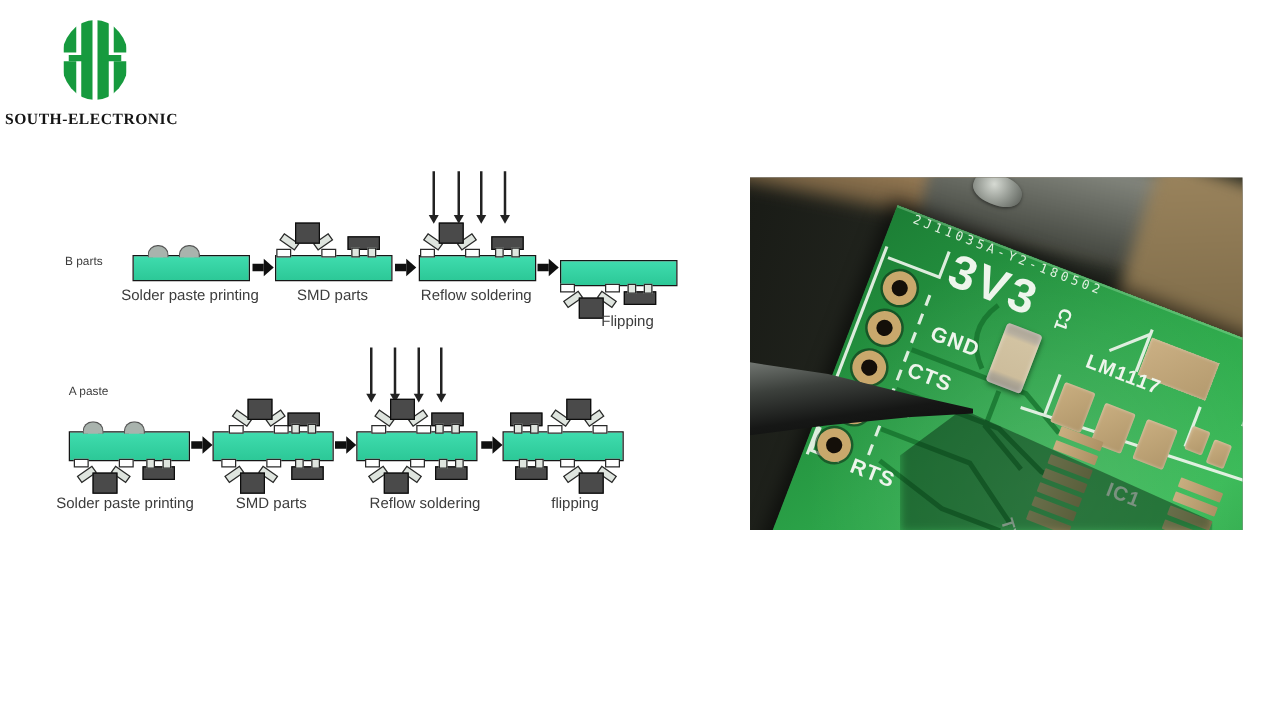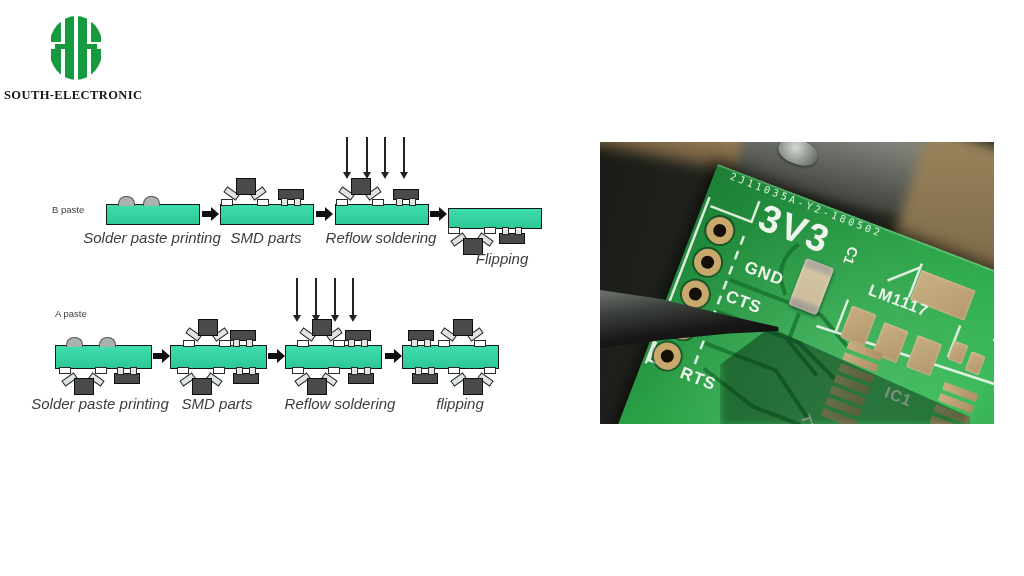--- a/index.html
+++ b/index.html
@@ -9,21 +9,21 @@
   
   .brand{position:absolute;left:0;top:10px;width:170px;}
   .brand-icon{position:absolute;left:48px;top:5px;}
   .brand-name{position:absolute;left:4px;top:78px;width:160px;
       font-family:"Liberation Serif",serif;font-weight:bold;font-size:12.5px;
       letter-spacing:.4px;color:#141414;}
 
   
   .diagram{position:absolute;left:40px;top:130px;width:548px;height:300px;}
   .sidelabel{position:absolute;font-size:9.5px;color:#3c3c3c;}
-  .slabel{position:absolute;transform:translateX(-50%);font-size:15px;color:#3c3c3c;white-space:nowrap;font-style:italic;}
+  .slabel{position:absolute;transform:translateX(-50%);font-size:12px;color:#3c3c3c;white-space:nowrap;}
   .board{position:absolute;background:linear-gradient(180deg,#3fdcae 0%,#2cc897 100%);
          border:1px solid #161616;}
   .b-b{width:92px;height:19px;top:74px;}
   .b-a{width:95px;height:22px;top:215px;}
   .paste{position:absolute;top:-9px;width:15px;height:9px;border-radius:8px 8px 0 0;
          background:#a9b3ad;border:1px solid #555;border-bottom:none;}
   .chip-l{position:absolute;width:46px;height:27px;top:-27px;}
   .chip-l .body{position:absolute;left:14px;top:0;width:18px;height:15px;background:#4a4a4a;border:1px solid #0d0d0d;}
   .chip-l .leg{position:absolute;width:13px;height:5px;background:#dfe5df;border:1px solid #2a2a2a;}
   .chip-l .ll{left:2px;top:12px;transform:rotate(35deg);}
@@ -109,21 +109,21 @@
           <rect x="7" y="29" width="16" height="5" fill="#169a3e"></rect>
           <rect x="33" y="29" width="16" height="5" fill="#169a3e"></rect>
         </g>
       </svg>
     </div>
     <div class="brand-name">SOUTH-ELECTRONIC</div>
   </div>
 
   <div class="diagram">
 
-    <div class="sidelabel" style="left:12px;top:74px">B paste</div>
+    <div class="sidelabel" style="left:12px;top:74px">B parts</div>
 
     <div class="board b-b" style="left:66px">
       <span class="paste" style="left:11px"></span>
       <span class="paste" style="left:36px"></span>
     </div>
     <div class="slabel" style="left:112px;top:99px">Solder paste printing</div>
     <div class="parrow" style="left:162px;top:77px">
         <span class="shaft"></span>
         <span class="head"></span>
       </div>

